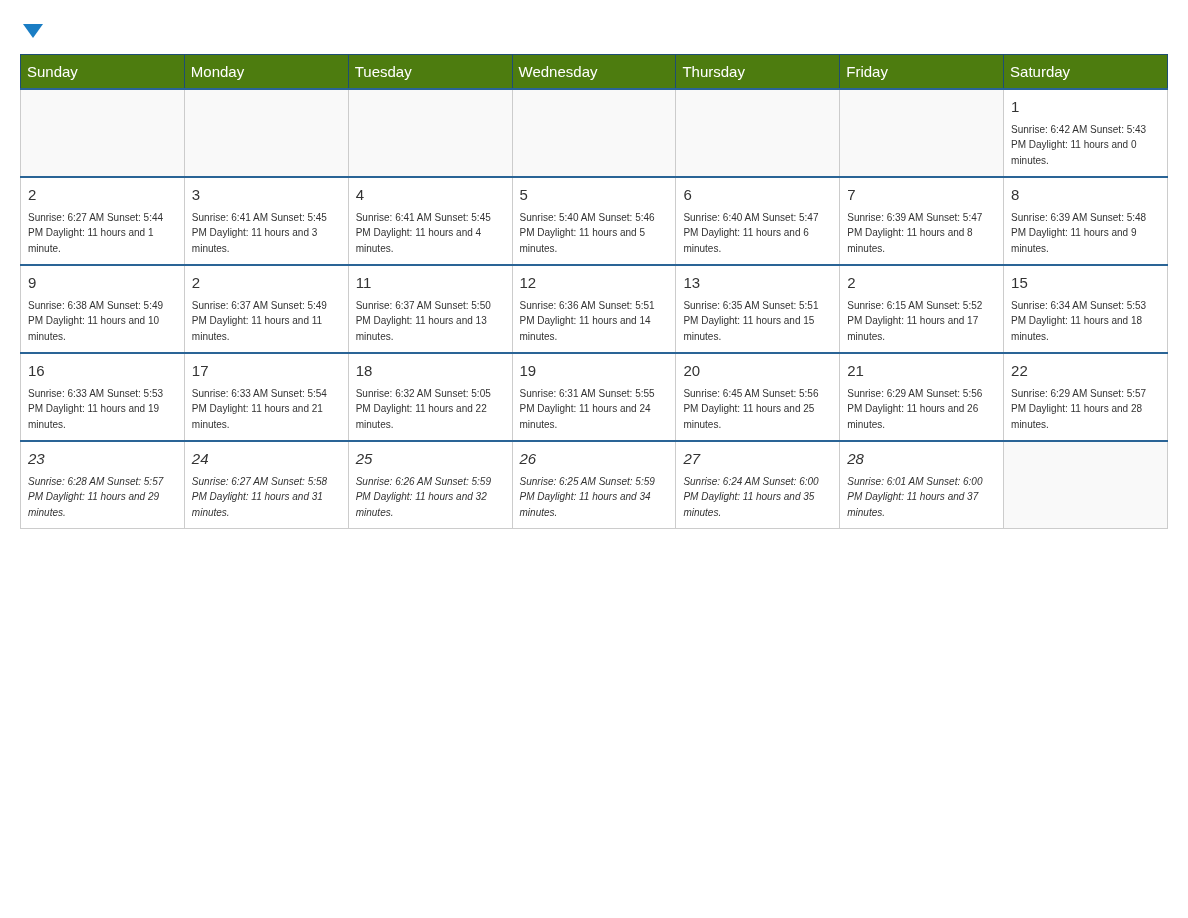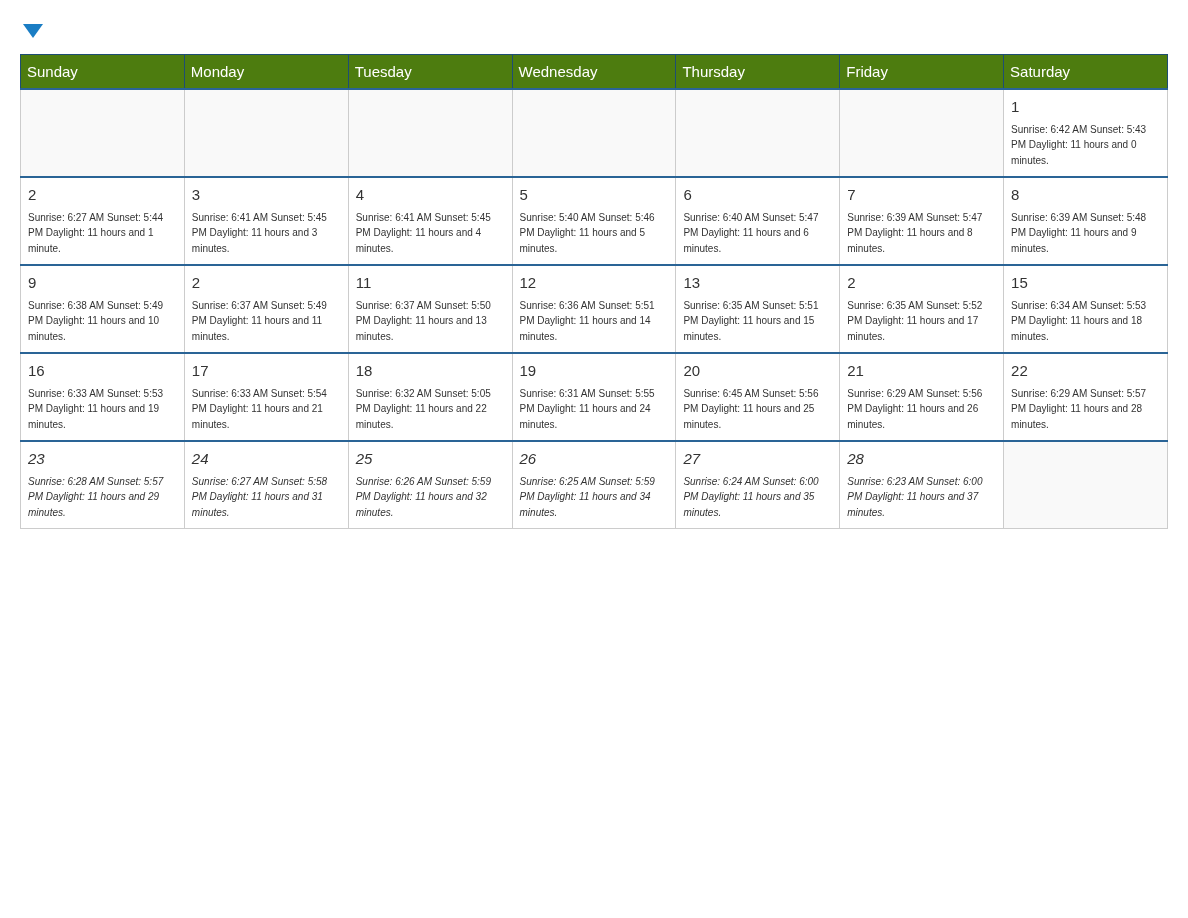--- a/index.html
+++ b/index.html
@@ -208,21 +208,21 @@
 Daylight: 11 hours and 14 minutes.</div>
         </td>
         <td>
           <span class="day-num">13</span>
           <div class="day-info">Sunrise: 6:35 AM
 Sunset: 5:51 PM
 Daylight: 11 hours and 15 minutes.</div>
         </td>
         <td>
           <span class="day-num">2</span>
-          <div class="day-info">Sunrise: 6:35 AM
+          <div class="day-info">Sunrise: 6:15 AM
 Sunset: 5:52 PM
 Daylight: 11 hours and 17 minutes.</div>
         </td>
         <td>
           <span class="day-num">15</span>
           <div class="day-info">Sunrise: 6:34 AM
 Sunset: 5:53 PM
 Daylight: 11 hours and 18 minutes.</div>
         </td>
       </tr>
@@ -296,20 +296,20 @@
 Daylight: 11 hours and 34 minutes.</div>
         </td>
         <td>
           <span class="day-num">27</span>
           <div class="day-info">Sunrise: 6:24 AM
 Sunset: 6:00 PM
 Daylight: 11 hours and 35 minutes.</div>
         </td>
         <td>
           <span class="day-num">28</span>
-          <div class="day-info">Sunrise: 6:23 AM
+          <div class="day-info">Sunrise: 6:01 AM
 Sunset: 6:00 PM
 Daylight: 11 hours and 37 minutes.</div>
         </td>
         <td class="empty-cell"></td>
       </tr>
     </tbody>
 </table>
 
 </body></html>

